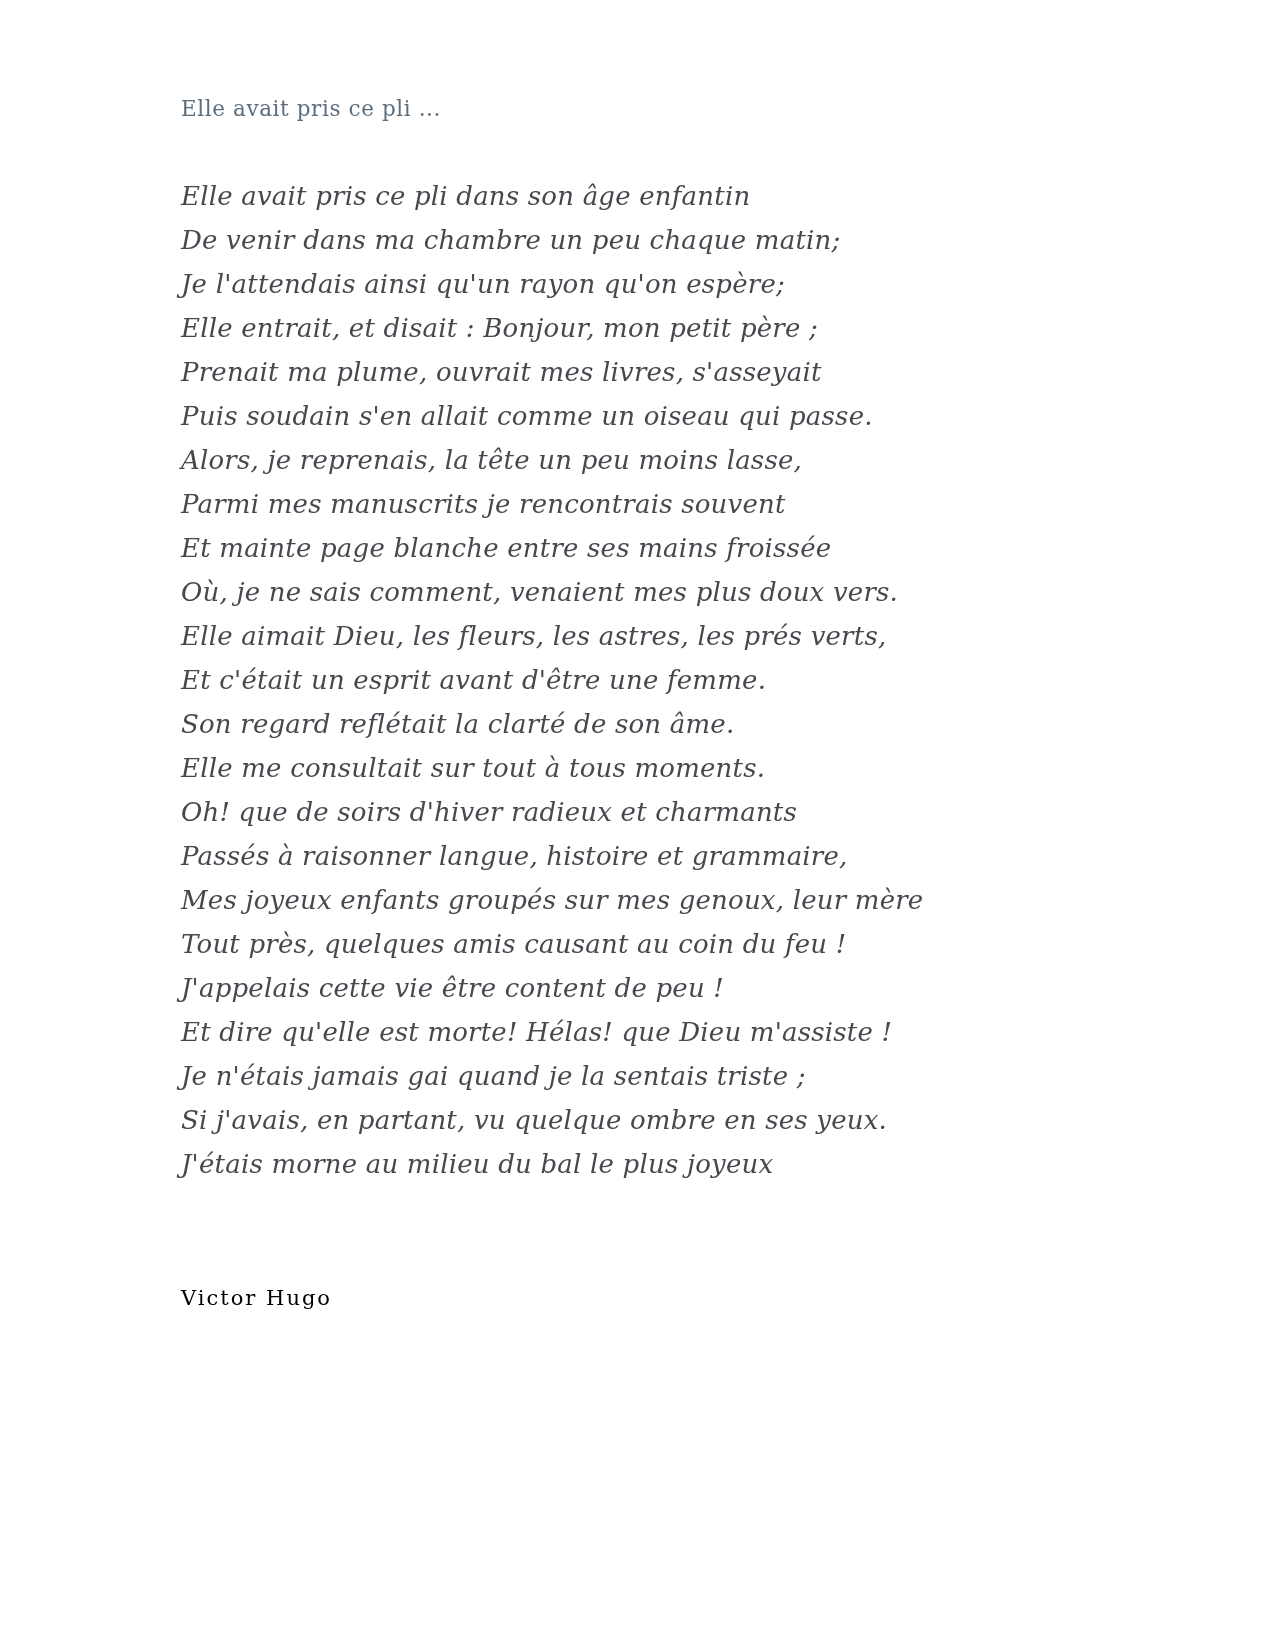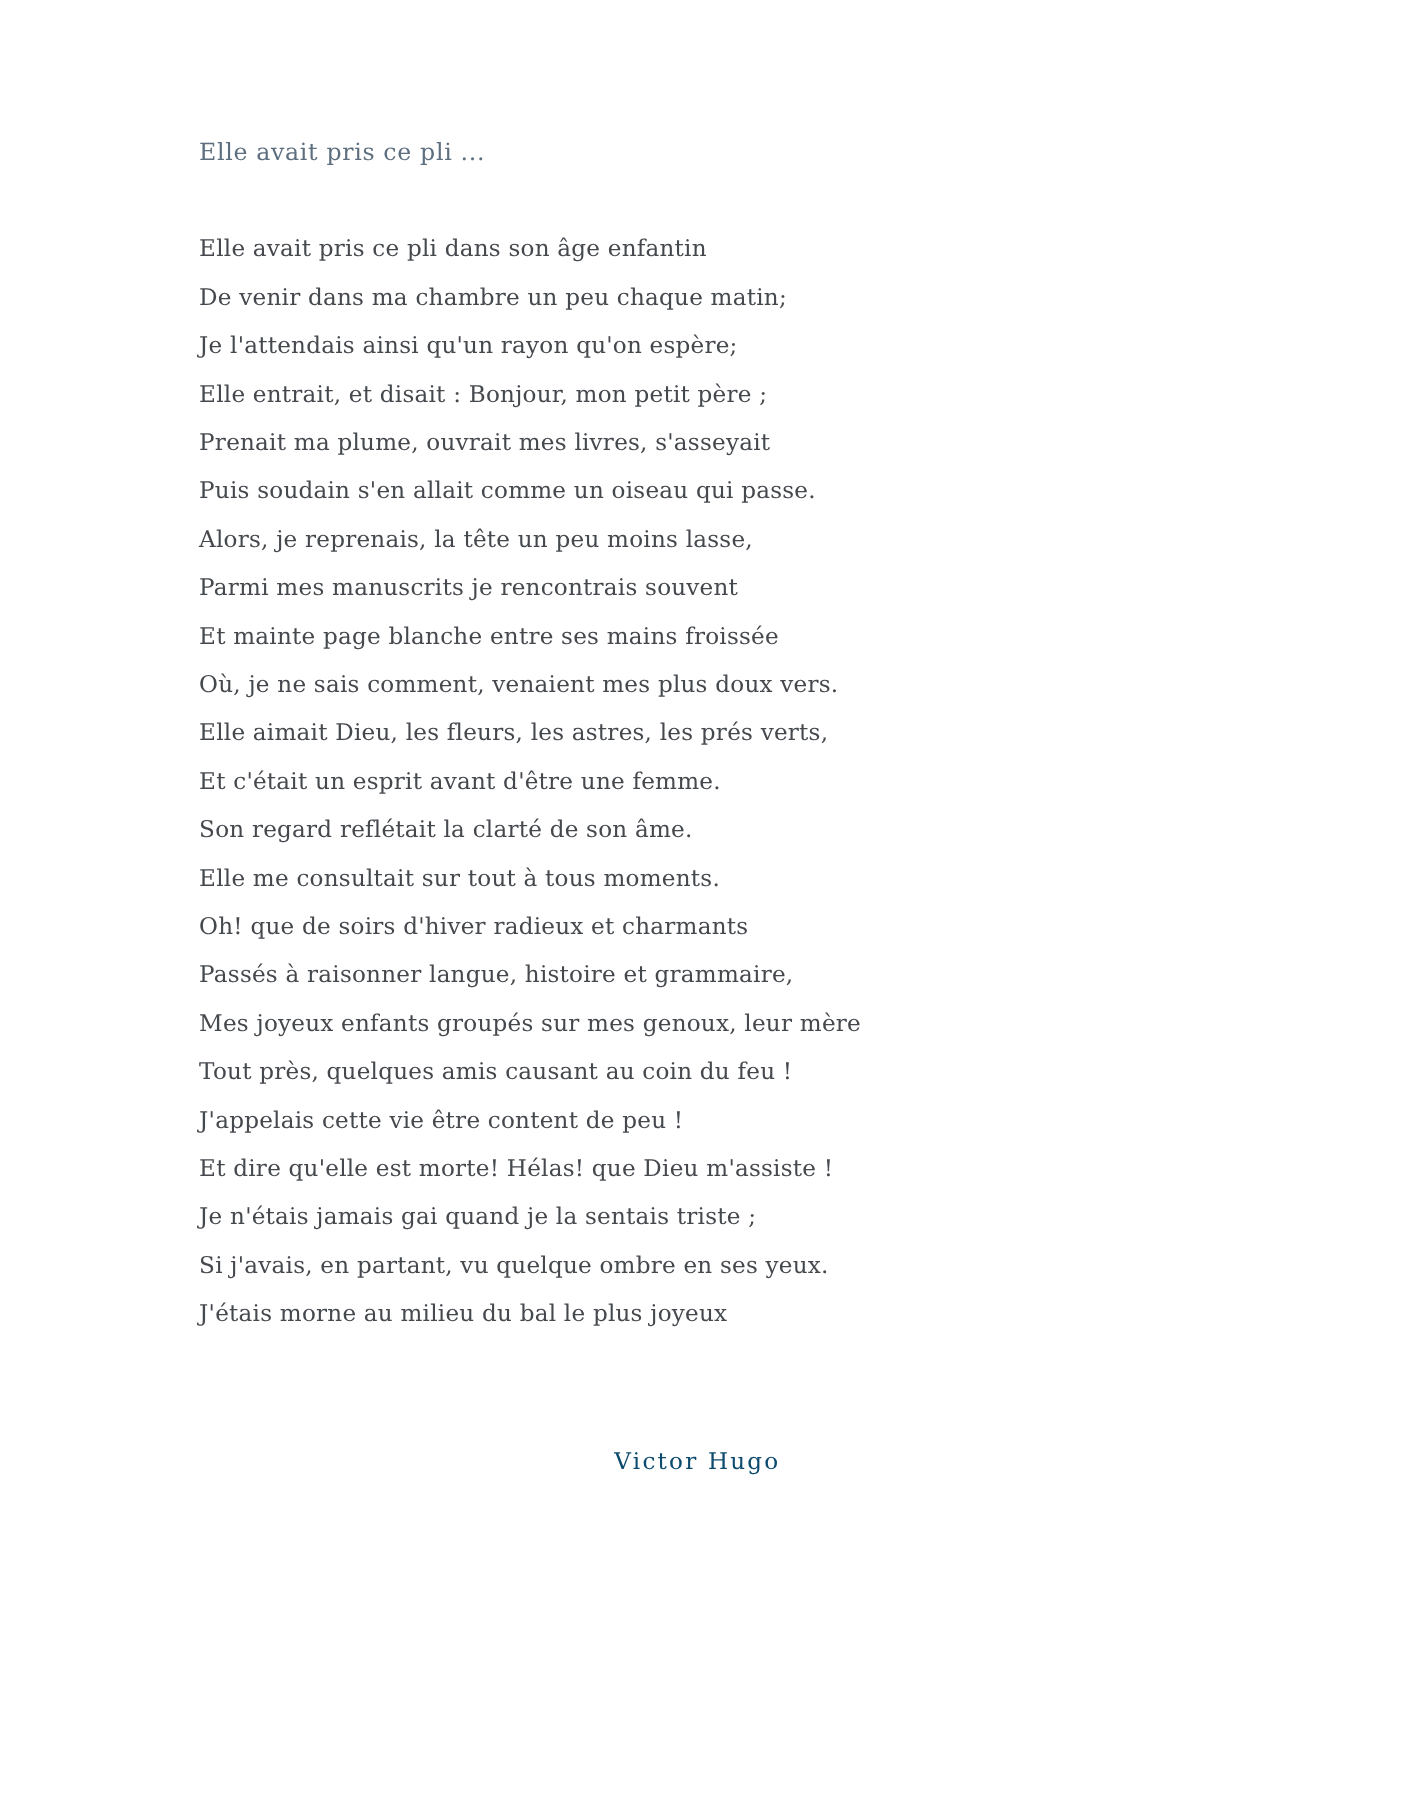--- a/index.html
+++ b/index.html
@@ -12,49 +12,50 @@
     height: 1650px;
     position: relative;
     font-family: "DejaVu Serif", "Liberation Serif", serif;
     -webkit-font-smoothing: antialiased;
     overflow: hidden;
   }
   .page {
     box-sizing: border-box;
     width: 1275px;
     height: 1650px;
-    padding: 117px 188px 0 181px;
+    padding: 87px 188px 0 181px;
     background: #ffffff;
   }
   .poem-title {
     font-size: 21.5px;
     font-weight: normal;
     line-height: 44px;
     letter-spacing: 0.6px;
     color: #5d6e7e;
     margin: 0 0 43px 0;
   }
   .poem-body {
     margin: 0;
     padding: 0;
   }
   .poem-line {
-    font-size: 21px;
+    font-size: 26px;
     line-height: 44px;
     letter-spacing: 0.2px;
     color: #45494e;
     white-space: pre;
+    font-style: italic;
   }
   .poem-author {
     margin-top: 90px;
-    text-align: center;
+    text-align: left;
     font-size: 21px;
     line-height: 44px;
     letter-spacing: 2px;
-    color: #0c4a6e;
+    color: #000000;
   }
 </style>
 </head>
 <body>
 
 <div class="page">
   <h1 class="poem-title">Elle avait pris ce pli ...</h1>
 
   <div class="poem-body">
       <div class="poem-line">Elle avait pris ce pli dans son âge enfantin</div>

